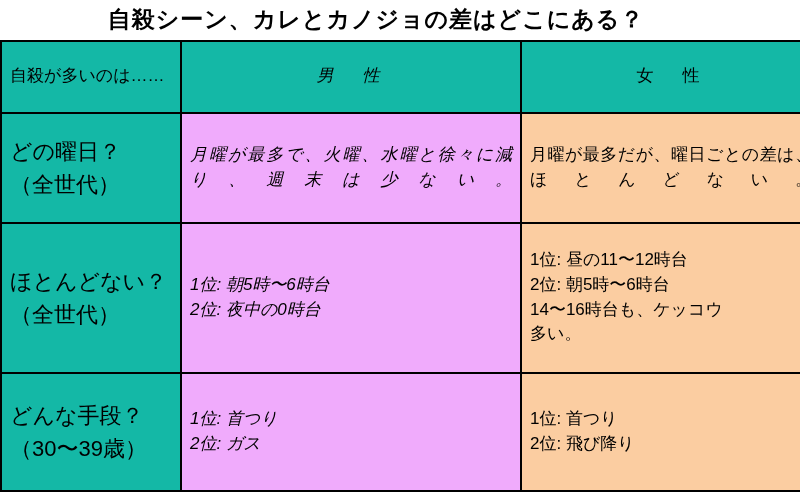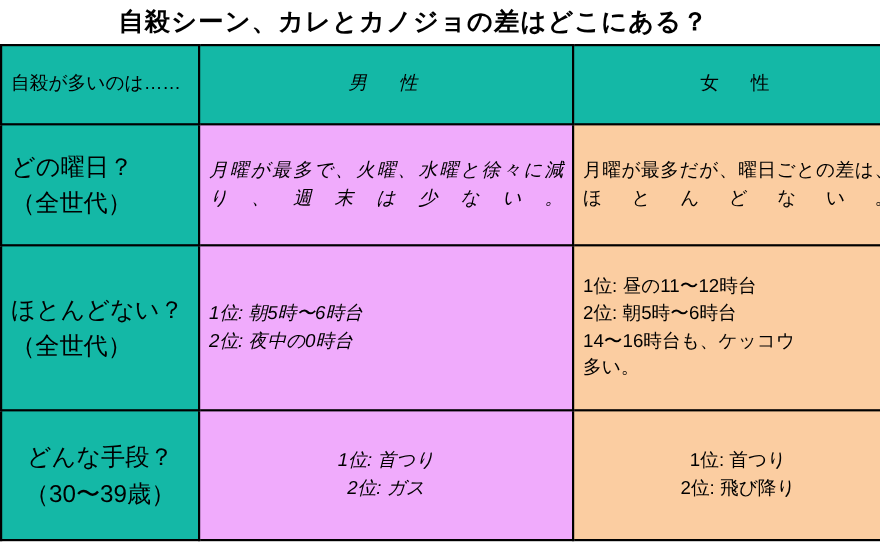--- a/index.html
+++ b/index.html
@@ -72,21 +72,21 @@
     background: #f0abfc;
   }
   .cell-female {
     background: #fbcda1;
   }
   .cell-white {
     background: #14b8a6;
   }
   .r1 td { height: 96px; }
   .r2 td { height: 136px; }
-  .r3 td { height: 104px; text-align: center; }
+  .r3 td { height: 104px; }
   .justified {
     text-align: justify;
     text-align-last: justify;
   }
   .lines > div {
     white-space: nowrap;
   }
 </style>
 </head>
 <body>

